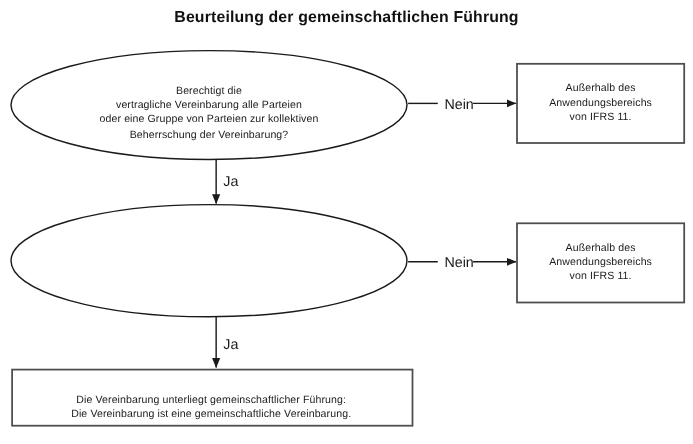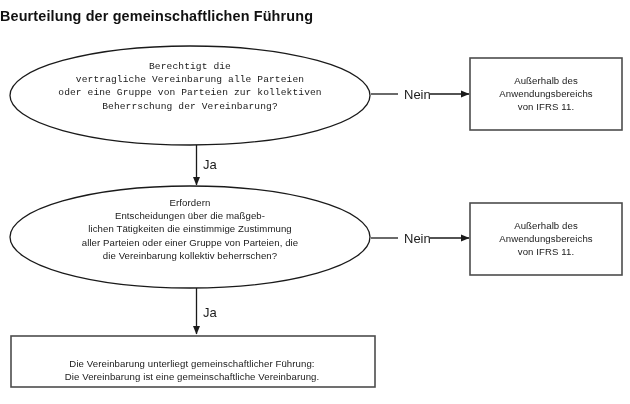--- a/index.html
+++ b/index.html
@@ -30,32 +30,31 @@
     font-size: 9.6px;
     color: #1a1a1a;
     white-space: pre-line;
     letter-spacing: 0.01em;
   }
   #page-title {
     position: absolute;
     left: 0;
     top: 8px;
     width: 630px;
-    text-align: left;
+    text-align: center;
     font-size: 14.4px;
     font-weight: bold;
     letter-spacing: 0.01em;
     color: #111111;
   }
   
   #decision-1-label {
     left: 25px;
-    top: 60px;
+    top: 76px;
     width: 330px;
-    font-family: Liberation Mono, monospace;
   }
   #decision-2-label {
     left: 20px;
     top: 196px;
     width: 340px;
   }
   
   #outcome-1-label {
     left: 472px;
     top: 74px;
@@ -119,25 +118,20 @@
     <line x1="196.5" y1="145" x2="196.5" y2="185" stroke="#1a1a1a" stroke-width="1.3" marker-end="url(#arrow)"></line>
 
     <line x1="196.5" y1="288" x2="196.5" y2="334" stroke="#1a1a1a" stroke-width="1.3" marker-end="url(#arrow)"></line>
   </svg>
 
   <div class="node-text" id="decision-1-label">Berechtigt die
 vertragliche Vereinbarung alle Parteien
 oder eine Gruppe von Parteien zur kollektiven
 Beherrschung der Vereinbarung?</div>
 
-  <div class="node-text" id="decision-2-label">Erfordern
-Entscheidungen über die maßgeb-
-lichen Tätigkeiten die einstimmige Zustimmung
-aller Parteien oder einer Gruppe von Parteien, die
-die Vereinbarung kollektiv beherrschen?</div>
 
   <div class="node-text" id="outcome-1-label">Außerhalb des
 Anwendungsbereichs
 von IFRS 11.</div>
 
   <div class="node-text" id="outcome-2-label">Außerhalb des
 Anwendungsbereichs
 von IFRS 11.</div>
 
   <div class="node-text" id="conclusion-label">Die Vereinbarung unterliegt gemeinschaftlicher Führung:

